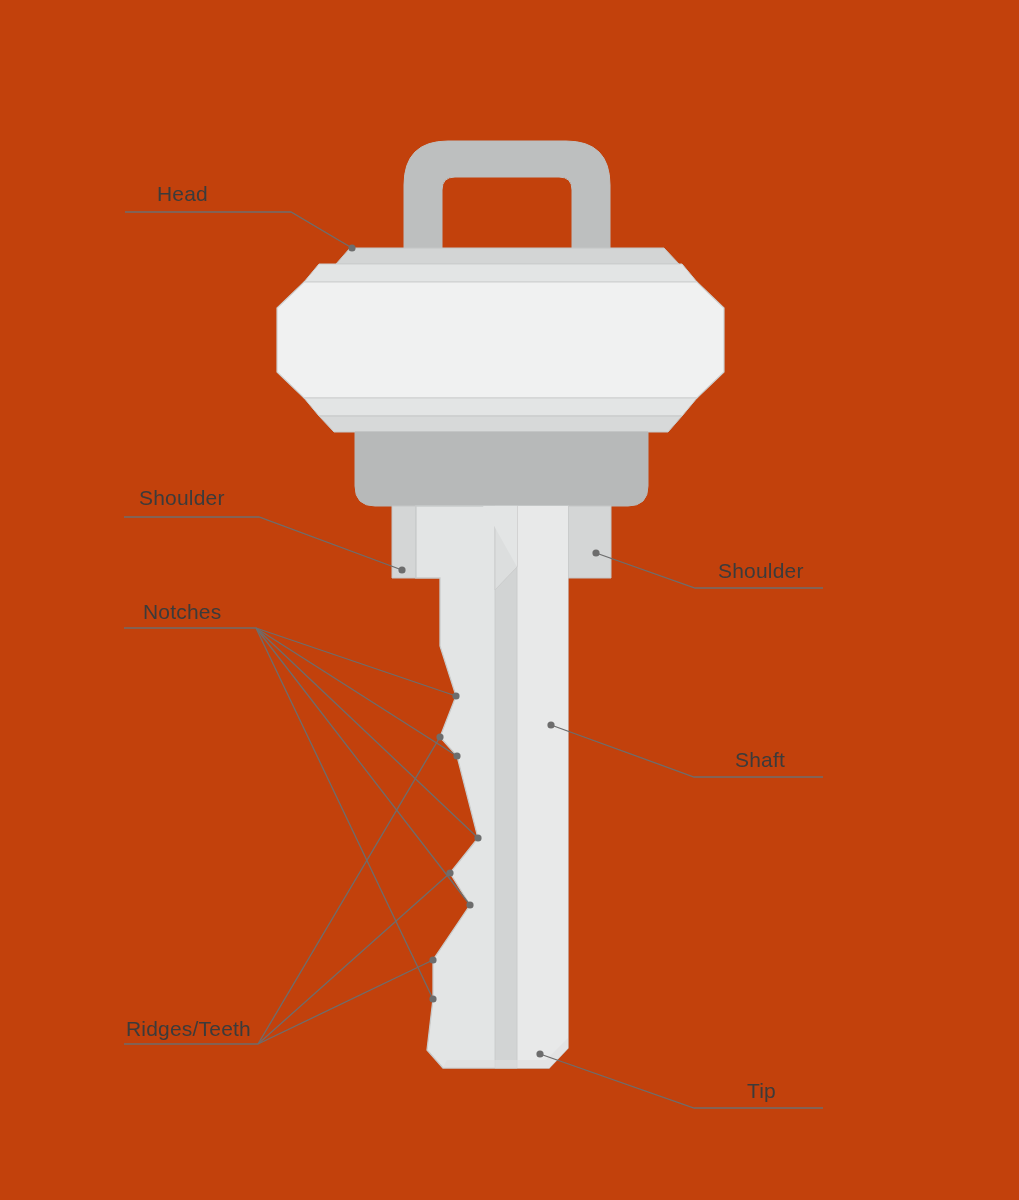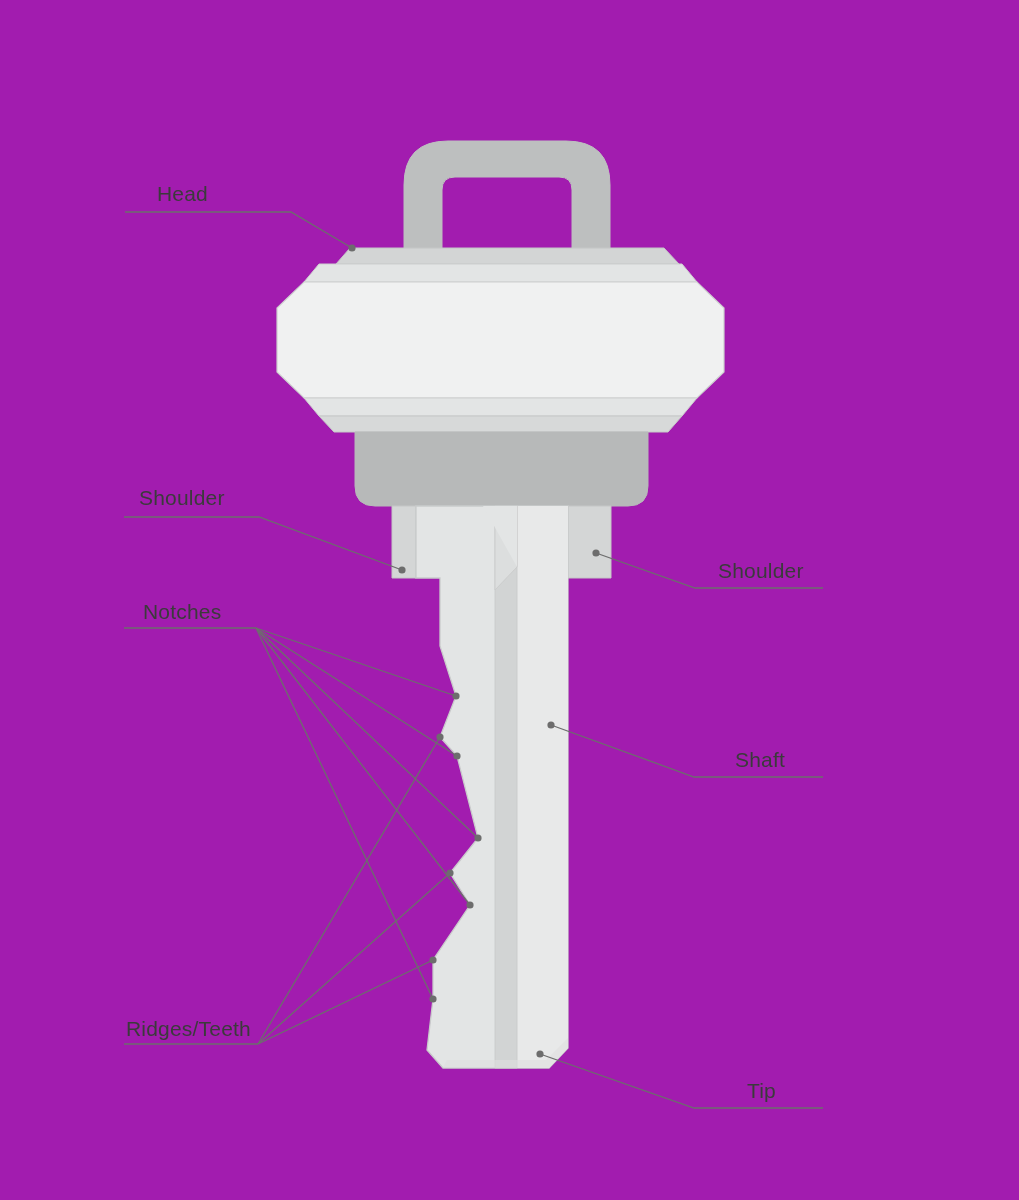--- a/index.html
+++ b/index.html
@@ -10,21 +10,21 @@
   body {
     width: 1019px;
     height: 1200px;
     font-family: "Liberation Sans", sans-serif;
     overflow: hidden;
   }
   #diagram-root {
     position: relative;
     width: 1019px;
     height: 1200px;
-    background: #a21caf;
+    background: #c2410c;
   }
   svg#key-diagram {
     display: block;
     width: 1019px;
     height: 1200px;
   }
   .label-text {
     font-family: "Liberation Sans", sans-serif;
     font-size: 21px;
     fill: #3b3b3b;

